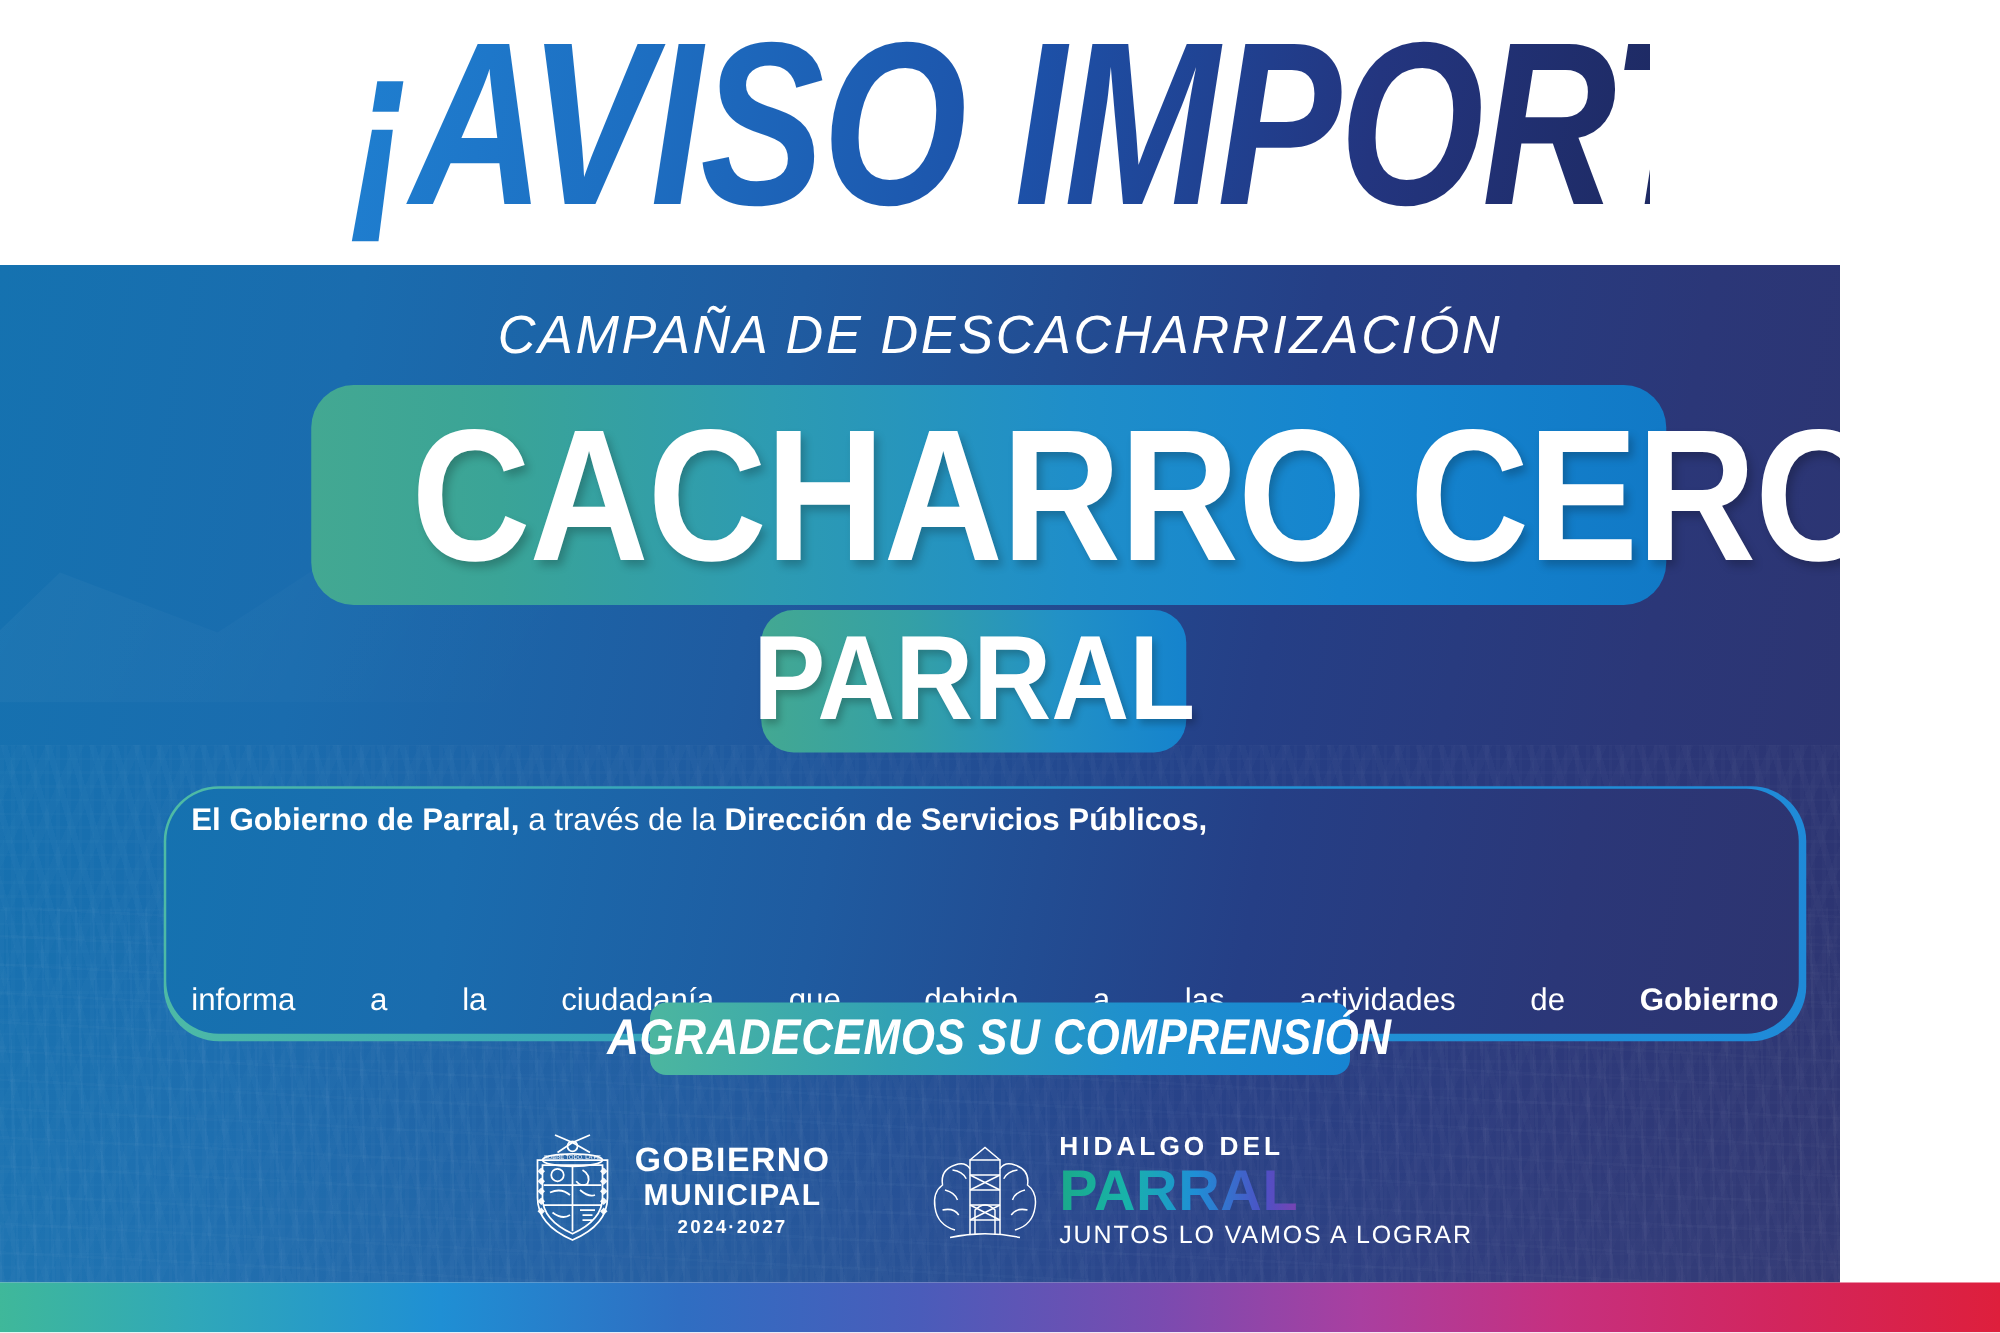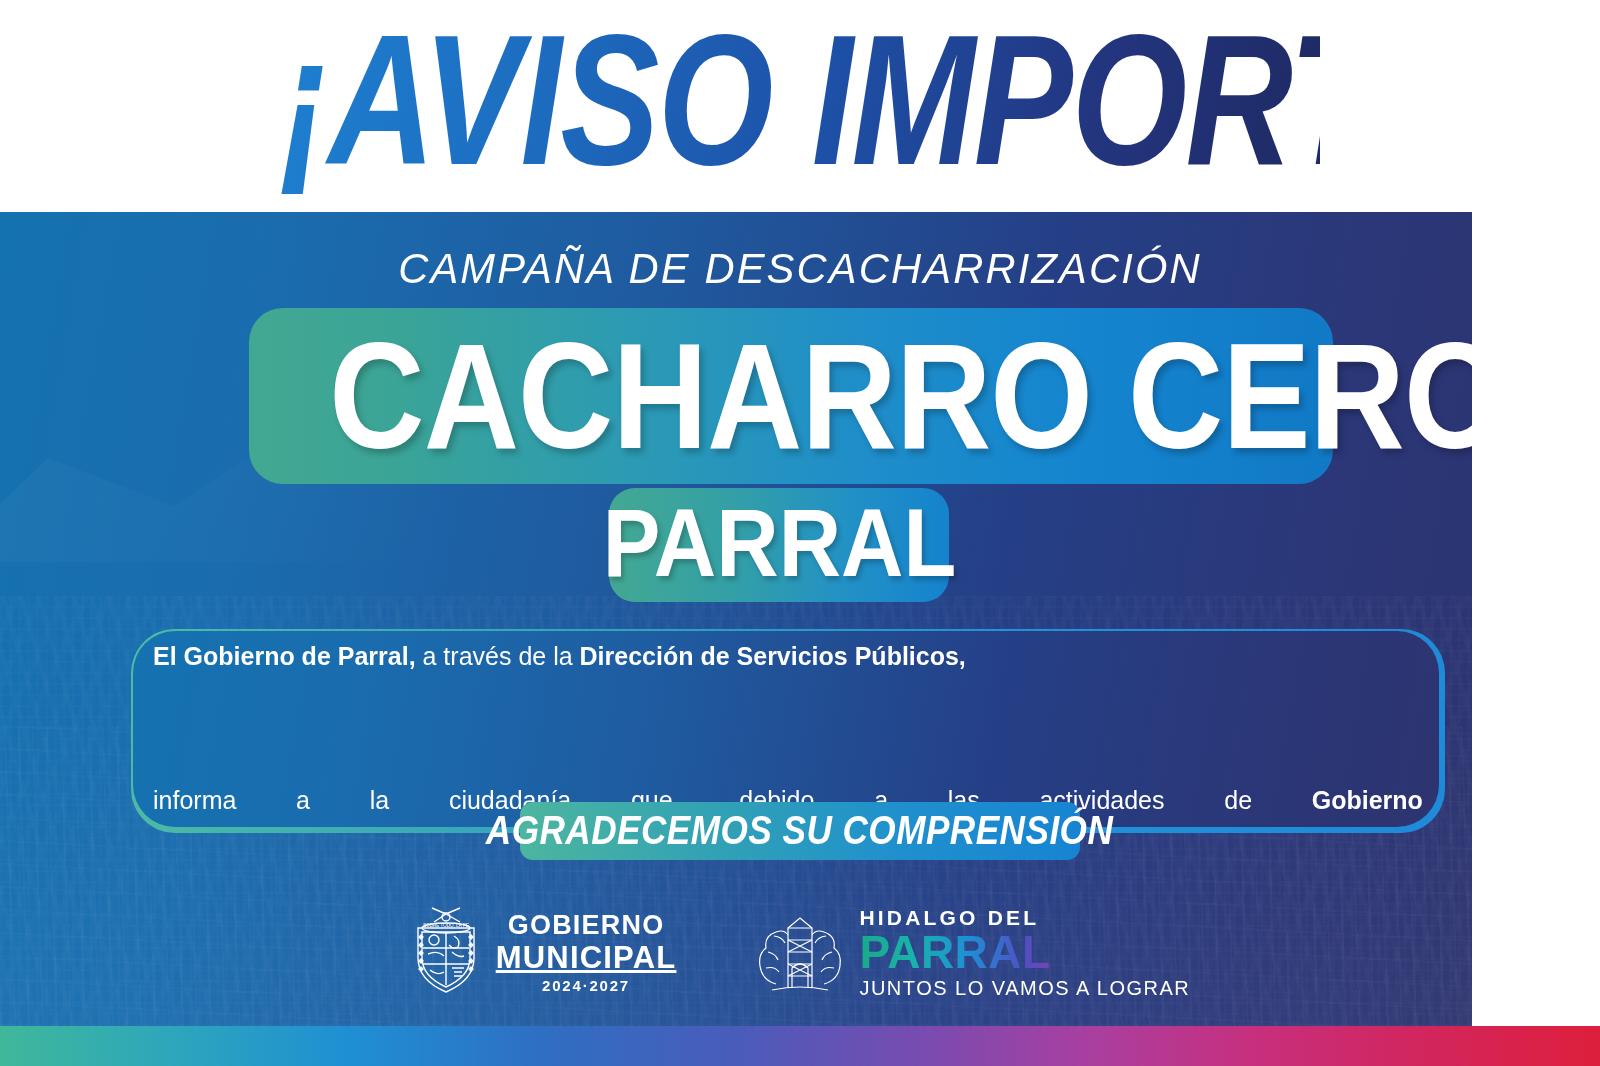--- a/index.html
+++ b/index.html
@@ -148,21 +148,21 @@
 
   
   .logos{
     position:absolute;left:0;top:680px;width:1600px;height:120px;
     display:flex;align-items:center;justify-content:center;gap:78px;
   }
   .logo-gob{display:flex;align-items:center;gap:14px;}
   .shield{width:72px;height:92px;flex:0 0 auto;}
   .gob-words{color:#fff;text-align:center;line-height:1;}
   .gob-words .l1{font-weight:bold;font-size:27px;letter-spacing:1.2px;}
-  .gob-words .l2{font-weight:bold;font-size:31px;letter-spacing:1.2px;margin-top:3px;text-decoration:underline;}
+  .gob-words .l2{font-weight:bold;font-size:24px;letter-spacing:1.2px;margin-top:3px;}
   .gob-words .l3{font-weight:bold;font-size:15px;letter-spacing:1.8px;margin-top:5px;}
 
   .logo-par{display:flex;align-items:center;gap:13px;}
   .headframe{width:92px;height:92px;flex:0 0 auto;}
   .par-words{line-height:1;}
   .par-words .p1{color:#fff;font-weight:bold;font-size:21px;letter-spacing:3.2px;}
   .par-words .p2{
     font-weight:bold;font-size:46px;letter-spacing:.5px;margin-top:1px;
     background:linear-gradient(90deg,#1aa98a 0%,#18b3a9 16%,#1f8fd6 33%,#4f4fc4 50%,#a3379f 66%,#e0276e 82%,#ef2b3c 100%);
     -webkit-background-clip:text;background-clip:text;

